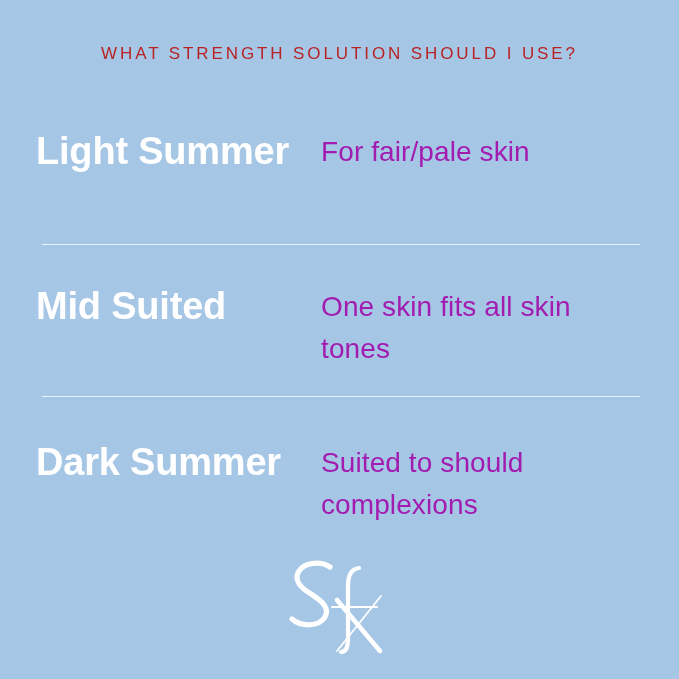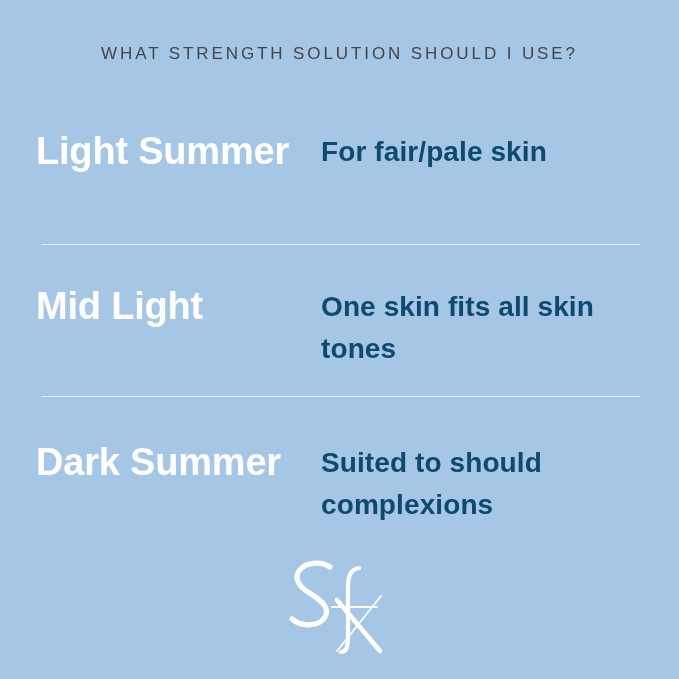--- a/index.html
+++ b/index.html
@@ -17,21 +17,21 @@
     -webkit-font-smoothing: antialiased;
   }
 
   
   #headline {
     position: absolute;
     left: 0;
     right: 0;
     top: 44px;
     text-align: center;
-    color: #404040;
+    color: #b91c1c;
     font-size: 17px;
     font-weight: 300;
     letter-spacing: 2.9px;
     text-transform: uppercase;
     white-space: nowrap;
     opacity: 0.96;
   }
 
   
   .row {
@@ -50,23 +50,23 @@
     flex: 0 0 285px;
     color: #ffffff;
     font-size: 38px;
     font-weight: 700;
     line-height: 46px;
     letter-spacing: -0.2px;
     white-space: nowrap;
   }
   .row-desc {
     flex: 1 1 auto;
-    color: #0c4a6e;
+    color: #a21caf;
     font-size: 28px;
-    font-weight: 700;
+    font-weight: 400;
     line-height: 42px;
     letter-spacing: 0.1px;
     padding-top: 3px;
     max-width: 290px;
   }
 
   
   .divider {
     position: absolute;
     left: 42px;
@@ -99,21 +99,21 @@
   <div id="headline">What strength solution should I use?</div>
 
   <div class="row" id="row-light">
     <div class="row-title">Light Summer</div>
     <div class="row-desc">For fair/pale skin</div>
   </div>
 
   <div class="divider" id="divider-1"></div>
 
   <div class="row" id="row-mid">
-    <div class="row-title">Mid Light</div>
+    <div class="row-title">Mid Suited</div>
     <div class="row-desc">One skin fits all skin tones</div>
   </div>
 
   <div class="divider" id="divider-2"></div>
 
   <div class="row" id="row-dark">
     <div class="row-title">Dark Summer</div>
     <div class="row-desc">Suited to should complexions</div>
   </div>
 

